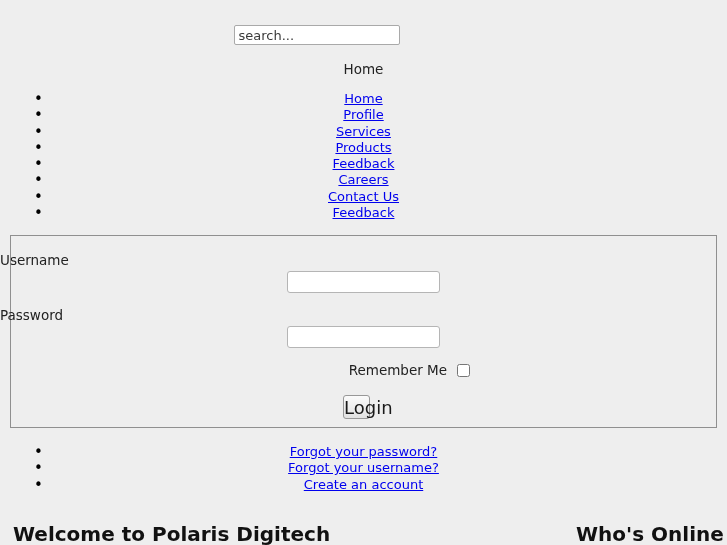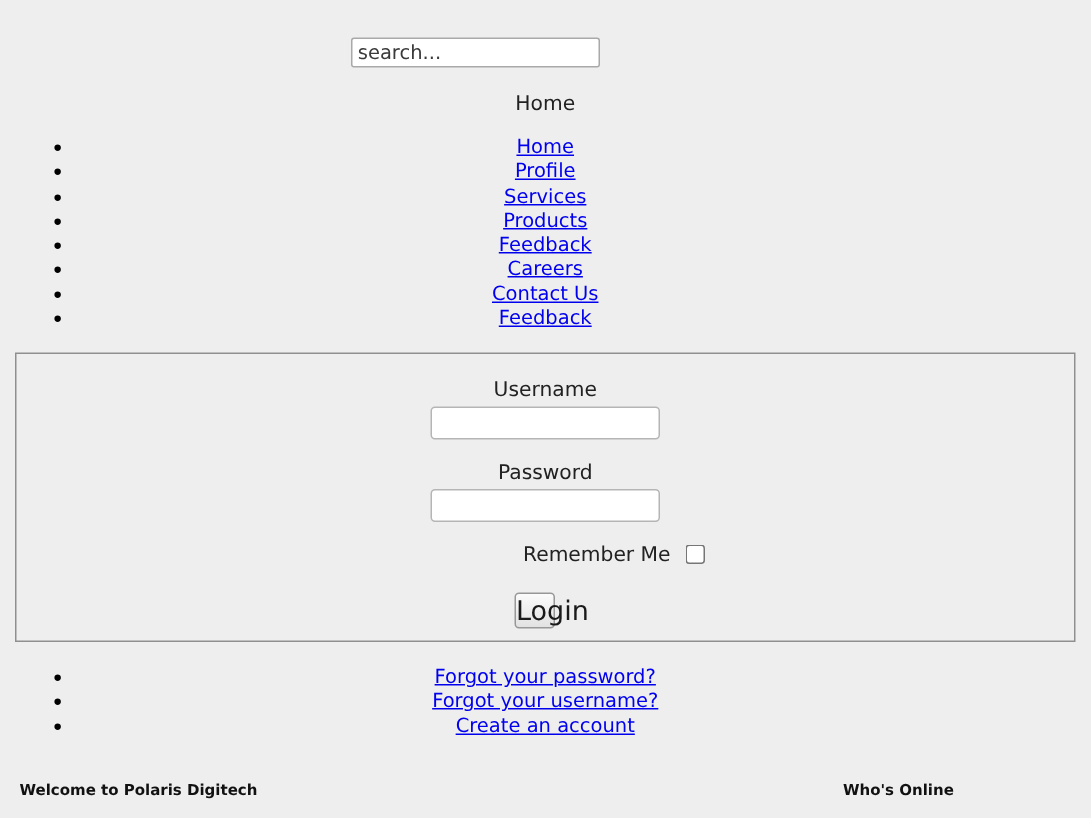--- a/index.html
+++ b/index.html
@@ -93,21 +93,20 @@
     left: 10px;
     top: 235px;
     width: 707px;
     height: 193px;
     box-sizing: border-box;
     border: 1px solid #8f8f8f;
     background: transparent;
   }
   .field-label {
     width: 100%;
-    text-align: center;
     font-size: 13.5px;
     color: #222;
   }
   .label-username { position: absolute; left: 0; top: 252px; }
   .label-password { position: absolute; left: 0; top: 307px; }
 
   .text-input {
     position: absolute;
     width: 153px;
     height: 22px;
@@ -160,25 +159,25 @@
   }
 
   
   ul.help-list { top: 444px; }
 
   
   .module-heading {
     position: absolute;
     top: 522px;
     font-weight: bold;
-    font-size: 10px;
+    font-size: 20px;
     color: #111;
   }
   .module-welcome { left: 13px; }
-  .module-online  { left: 562px; }
+  .module-online  { left: 576px; }
 </style>
 </head>
 <body>
 
 <div class="search-row">
   <input class="search-input" type="text" placeholder="search..." style="">
 </div>
 
 <div class="page-title">Home</div>
 

